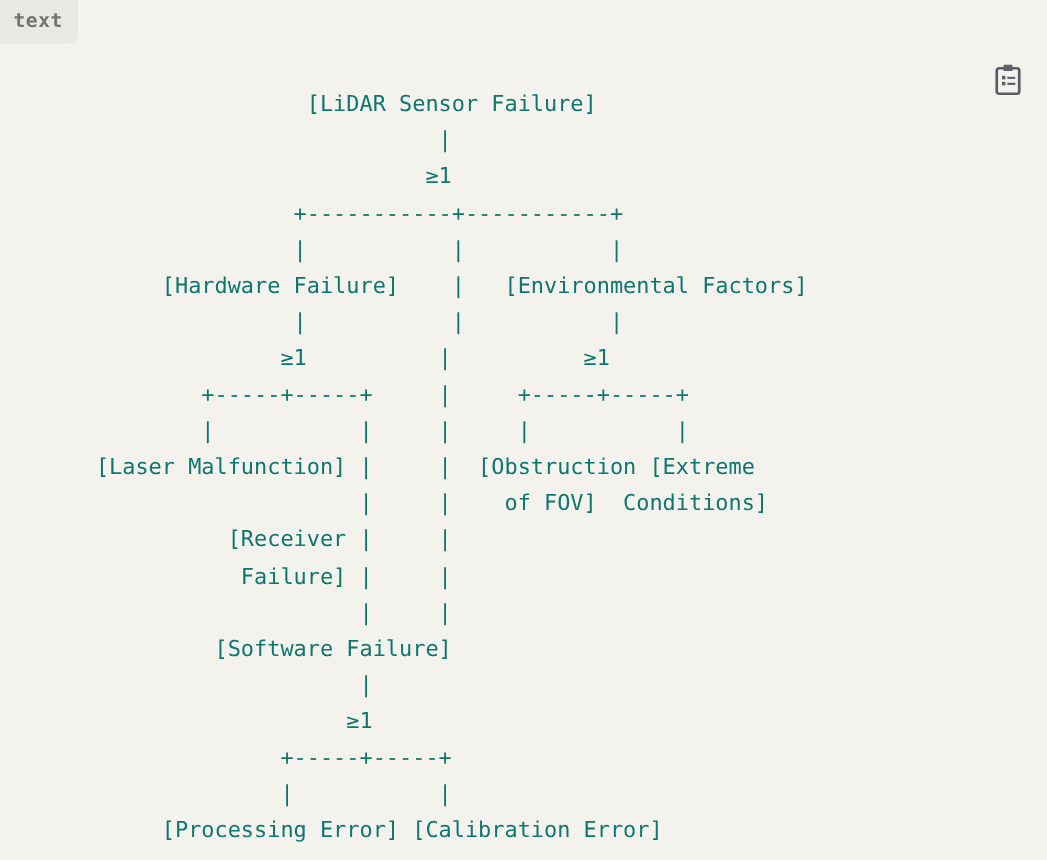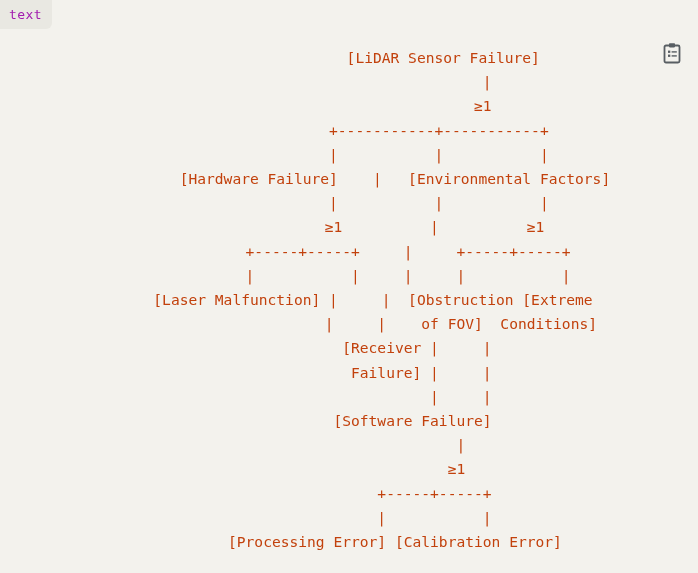--- a/index.html
+++ b/index.html
@@ -16,29 +16,30 @@
     font-family: "DejaVu Sans Mono", "Liberation Mono", monospace;
     -webkit-font-smoothing: antialiased;
   }
 
   
   #lang-chip {
     position: absolute;
     left: 0;
     top: 0;
     background: #e9e8e2;
-    color: #a21caf;
+    color: #737373;
     font-family: "DejaVu Sans Mono", "Liberation Mono", monospace;
     font-size: 13px;
     line-height: 1;
     padding: 8px 10px 8px 9px;
     border-bottom-right-radius: 6px;
     letter-spacing: 0.4px;
     user-select: none;
     z-index: 5;
+    font-weight: bold;
   }
 
   
   #copy-btn {
     position: absolute;
     right: 14px;
     top: 40px;
     width: 24px;
     height: 26px;
     background: transparent;
@@ -56,30 +57,29 @@
   #ascii-wrap {
     position: absolute;
     left: 0;
     top: 0;
     right: 0;
     bottom: 0;
     padding: 42px 0 0 0;
     box-sizing: border-box;
   }
   #ascii-art {
-    margin: 4px;
+    margin: 16px;
     padding: 0 0 0 4px;
     font-family: "DejaVu Sans Mono", "Liberation Mono", monospace;
     font-size: 14.6px;
     line-height: 24.2px;
-    color: #c2410c;
+    color: #0f766e;
     white-space: pre;
     letter-spacing: 0px;
     tab-size: 4;
-    text-align: center;
   }
 </style>
 </head>
 <body>
 
 <div id="lang-chip">text</div>
 
 <button id="copy-btn" title="Copy">
   <span>
     <svg width="20" height="22" viewBox="0 0 20 22" aria-hidden="true">

